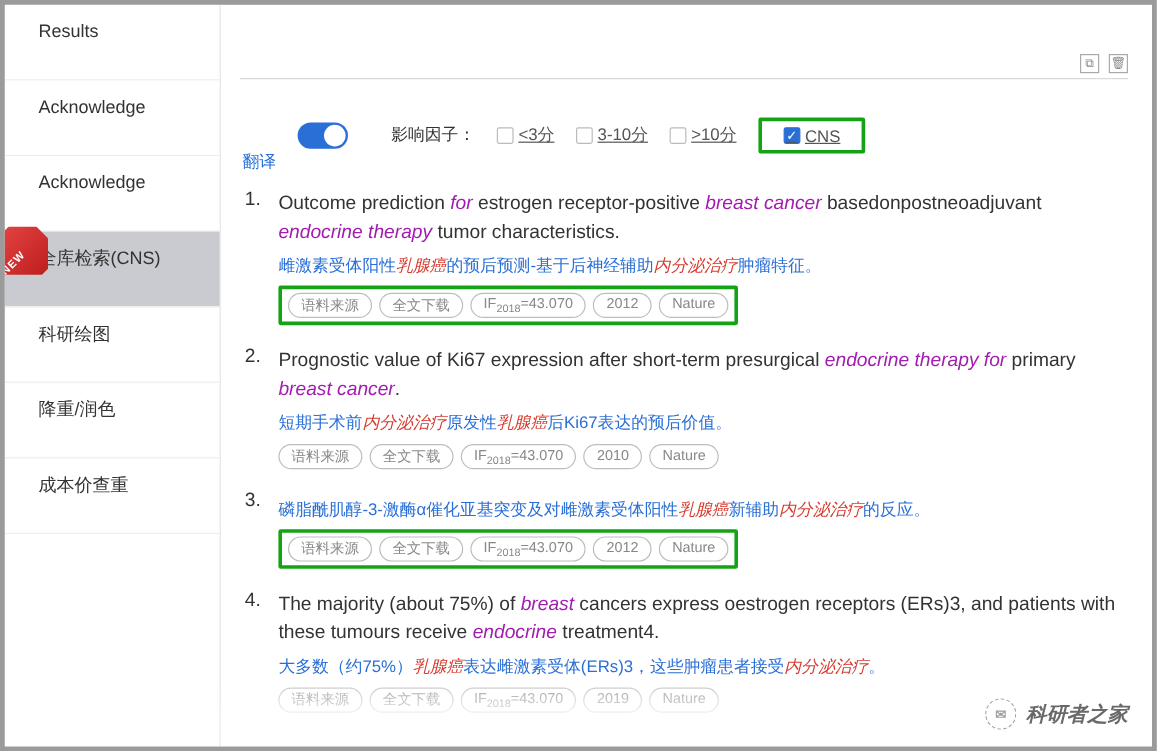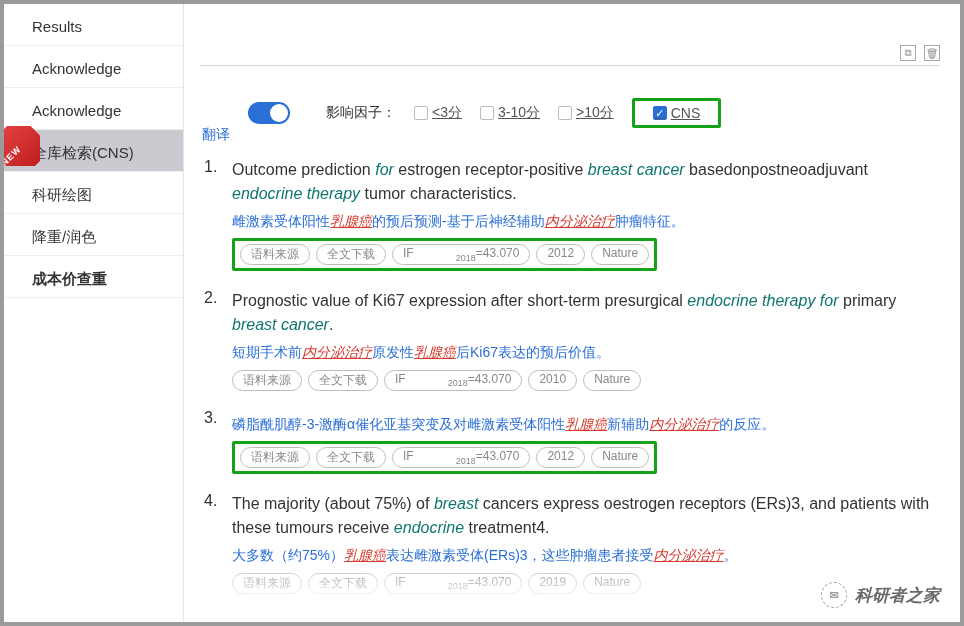--- a/index.html
+++ b/index.html
@@ -20,34 +20,34 @@
   }
   
   .sidebar {
     width: 180px;
     flex-shrink: 0;
     border-right: 1px solid #e5e5e5;
     background: #fff;
     padding-top: 0;
   }
   .side-item {
-    height: 42px;
+    height: 63px;
     line-height: 46px;
     padding-left: 28px;
     font-size: 15px;
     color: #333;
     border-bottom: 1px solid #eee;
     cursor: pointer;
     position: relative;
   }
   .side-item.active {
     background: #c9cbd0;
   }
   .side-item.bold {
-    font-weight: 700;
+    font-weight: 400;
   }
   .new-badge {
     position: absolute;
     left: -4px;
     top: -4px;
     width: 40px;
     height: 40px;
     overflow: hidden;
     pointer-events: none;
   }
@@ -168,28 +168,28 @@
     width: 28px;
     flex-shrink: 0;
     font-size: 16px;
   }
   .res-body {
     flex: 1;
   }
   .title-line {
     line-height: 1.5;
   }
-  .hl-red { color: #0f766e; }
+  .hl-red { color: #a21caf; }
   .zh-line {
     color: #2a6fd6;
     font-size: 14px;
     margin-top: 4px;
     line-height: 1.6;
   }
-  .zh-red { color: #d63a2e; font-style: italic; text-decoration: underline; }
+  .zh-red { color: #d63a2e; font-style: italic; }
   .tags {
     margin-top: 6px;
     display: flex;
     gap: 6px;
     flex-wrap: wrap;
     text-align: right;
   }
   .tags.boxed {
     border: 3px solid #15a215;
     padding: 3px 5px;
@@ -198,21 +198,21 @@
   }
   .tag {
     border: 1px solid #bdbdbd;
     border-radius: 12px;
     padding: 1px 10px;
     font-size: 12px;
     color: #888;
     cursor: pointer;
     white-space: nowrap;
   }
-  .tag sub { font-size: 9px; margin-left: 42px; }
+  .tag sub { font-size: 9px; }
   
   .watermark {
     position: absolute;
     right: 20px;
     bottom: 14px;
     display: flex;
     align-items: center;
     gap: 8px;
     color: #444;
     font-size: 17px;

